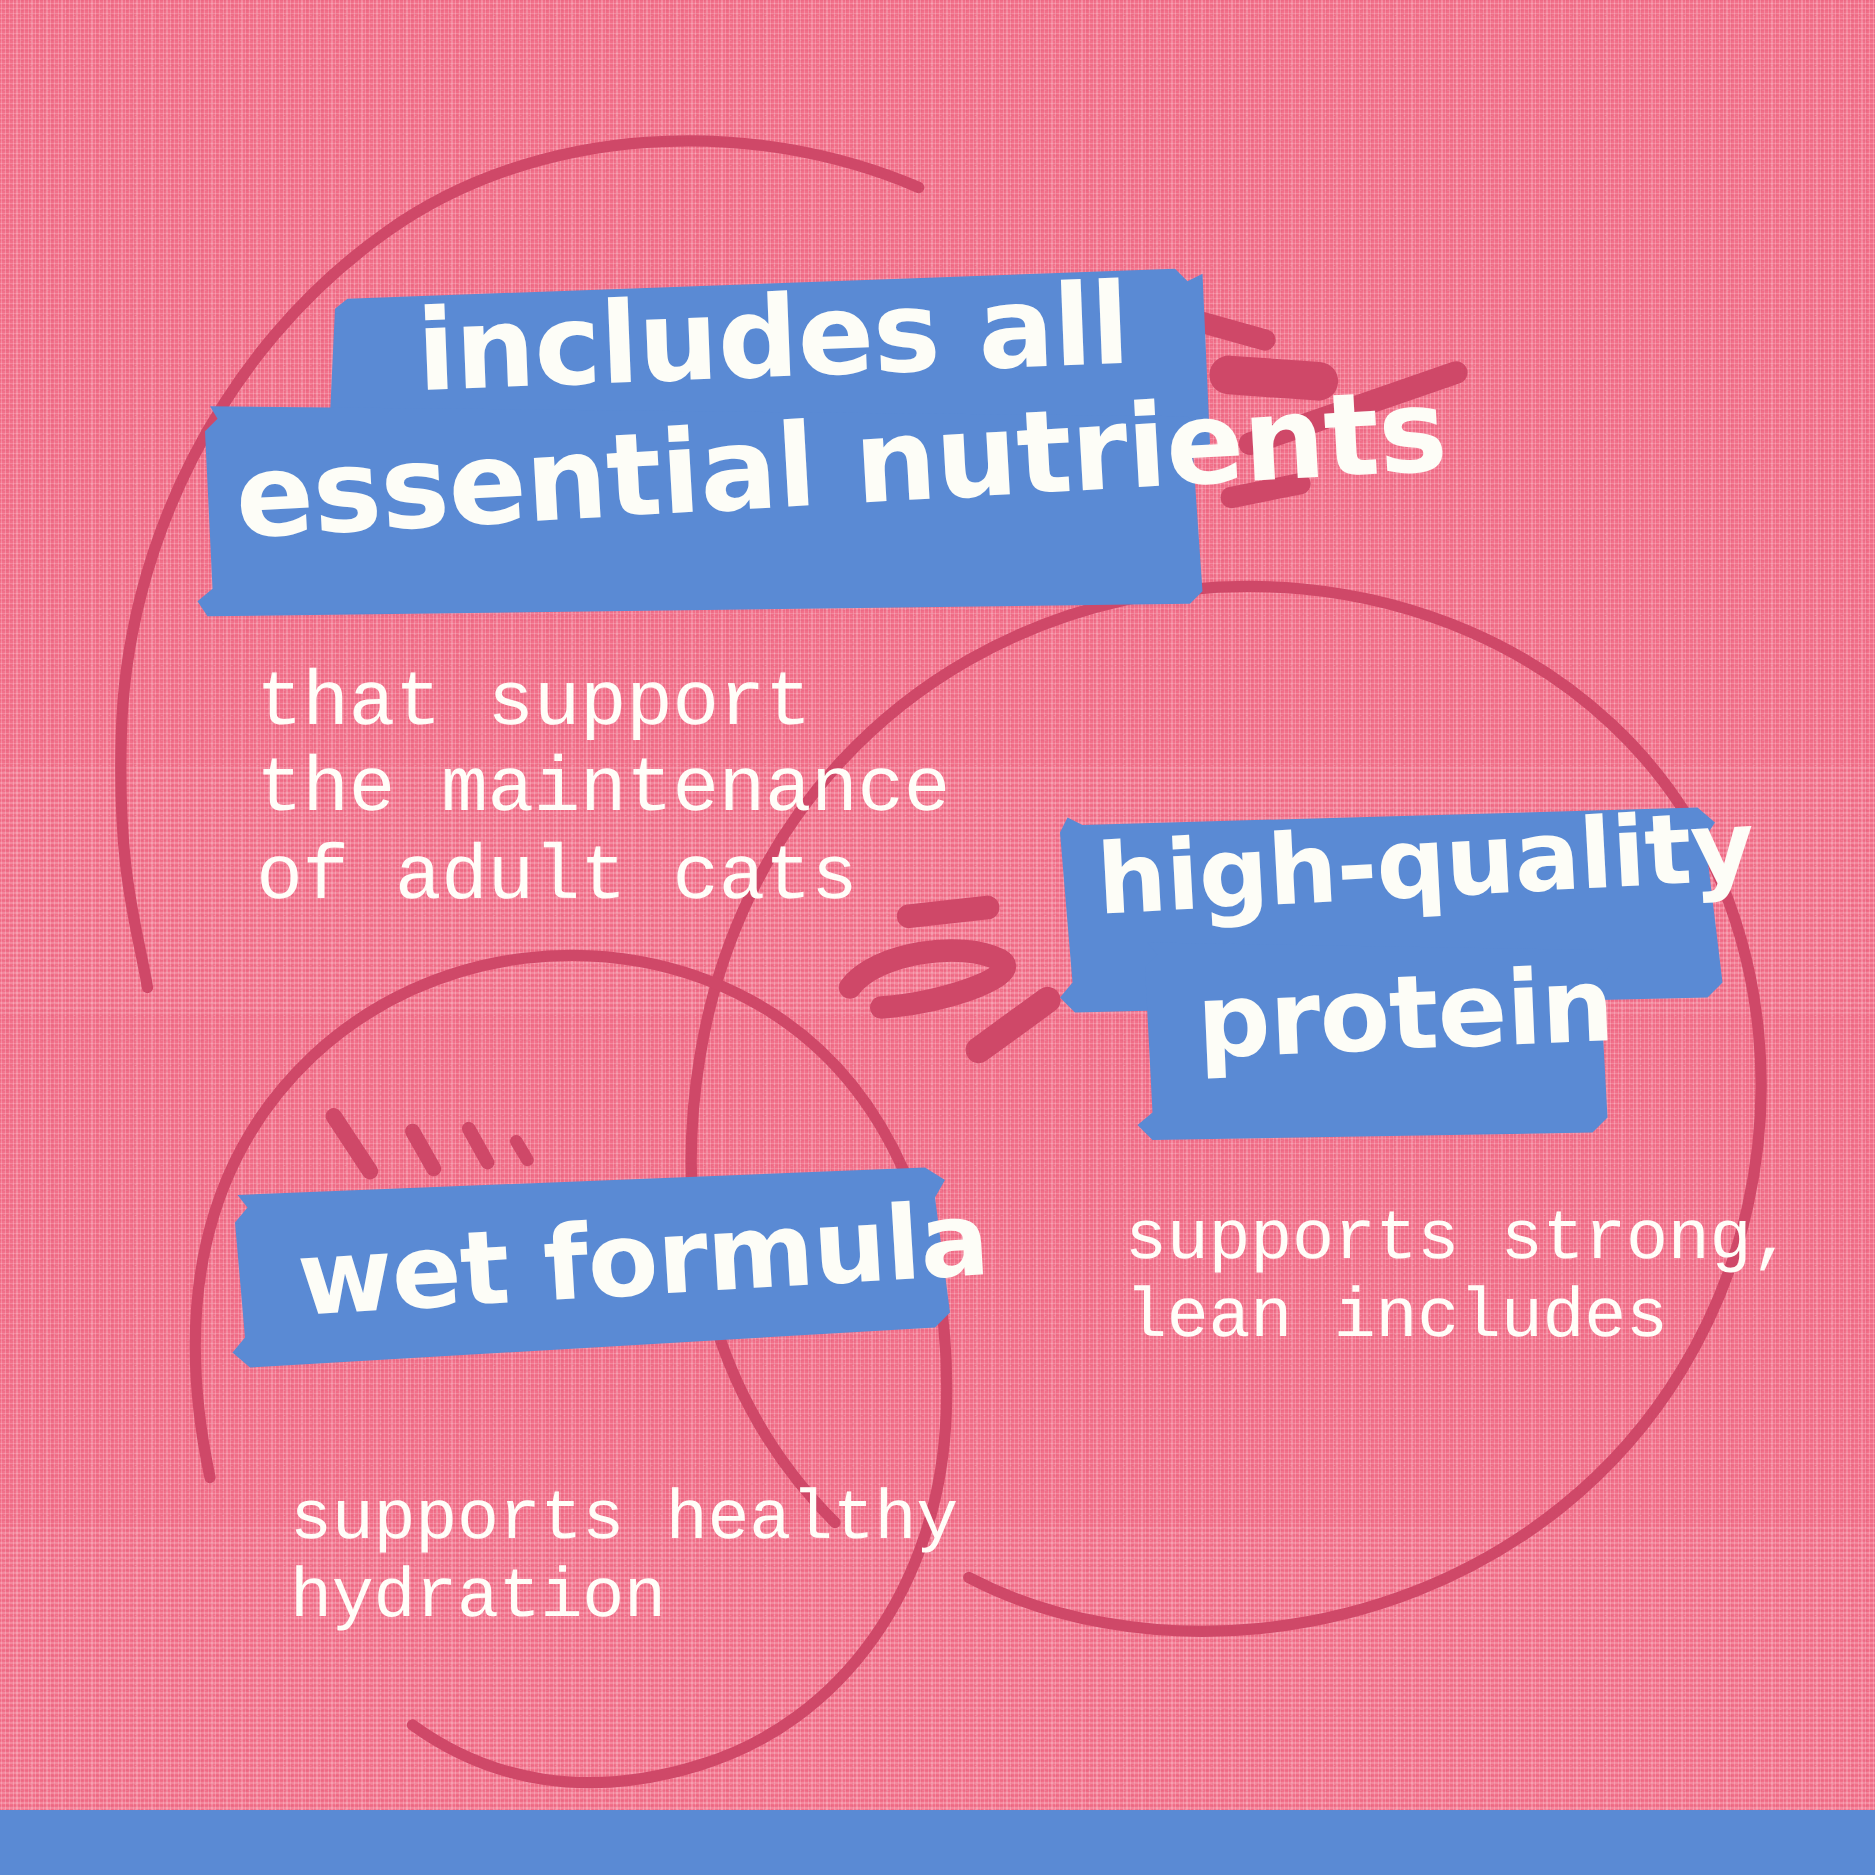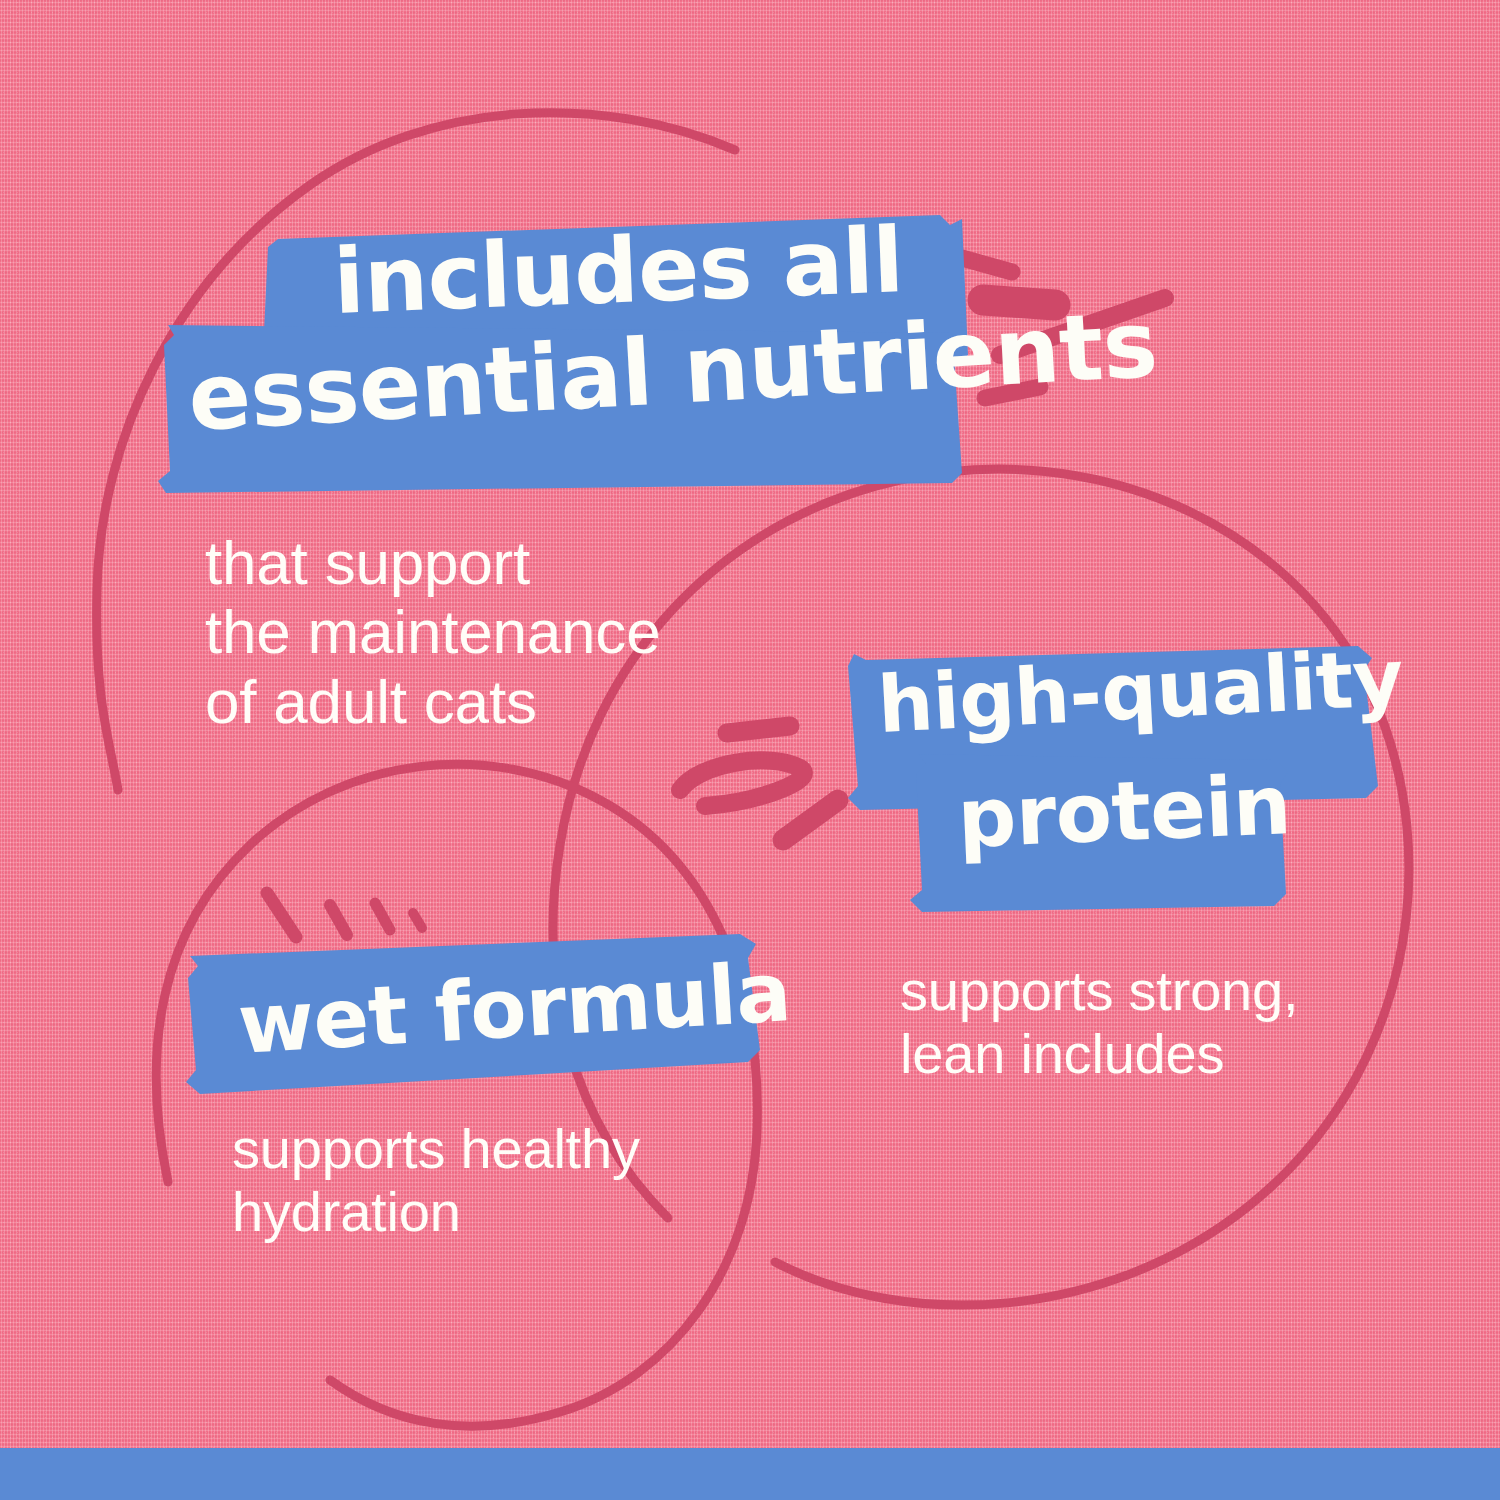--- a/index.html
+++ b/index.html
@@ -84,21 +84,21 @@
     letter-spacing: -0.5px;
     white-space: nowrap;
     line-height: 0.95;
   }
 
   
   .body-copy {
     position: absolute;
     z-index: 6;
     color: #fffdf8;
-    font-family: Liberation Sans, sans-serif;
+    font-family: Liberation Mono, monospace;
     font-weight: 400;
     line-height: 1.12;
     white-space: pre-line;
     letter-spacing: -0.2px;
   }
 
   
   .bottom-bar {
     position: absolute;
     left: 0;
@@ -192,18 +192,18 @@
 lean includes</div>
 
   <div class="badge" style="left:180px; top:930px; width:600px; height:180px;">
     <svg width="600" height="180" viewBox="0 0 600 180">
       <path fill="#5a8ad4" d="M8,48 L18,36 L10,26 L560,4 L576,14 L568,28 L580,120
                L568,132 L20,164 L6,152 L16,140 Z"></path>
     </svg>
     <div class="badge-text" style="left:56px; top:56px; font-size:82px; transform:rotate(-3.4deg); transform-origin:left top;">wet formula</div>
   </div>
 
-  <div class="body-copy" style="left:232px; top:1118px; font-size:56px;">supports healthy
+  <div class="body-copy" style="left:232px; top:1184px; font-size:56px;">supports healthy
 hydration</div>
 
   <div class="bottom-bar" style="top:1448px; height:52px; background:#5a8ad4;"></div>
 
 </div>
 
 </body></html>

